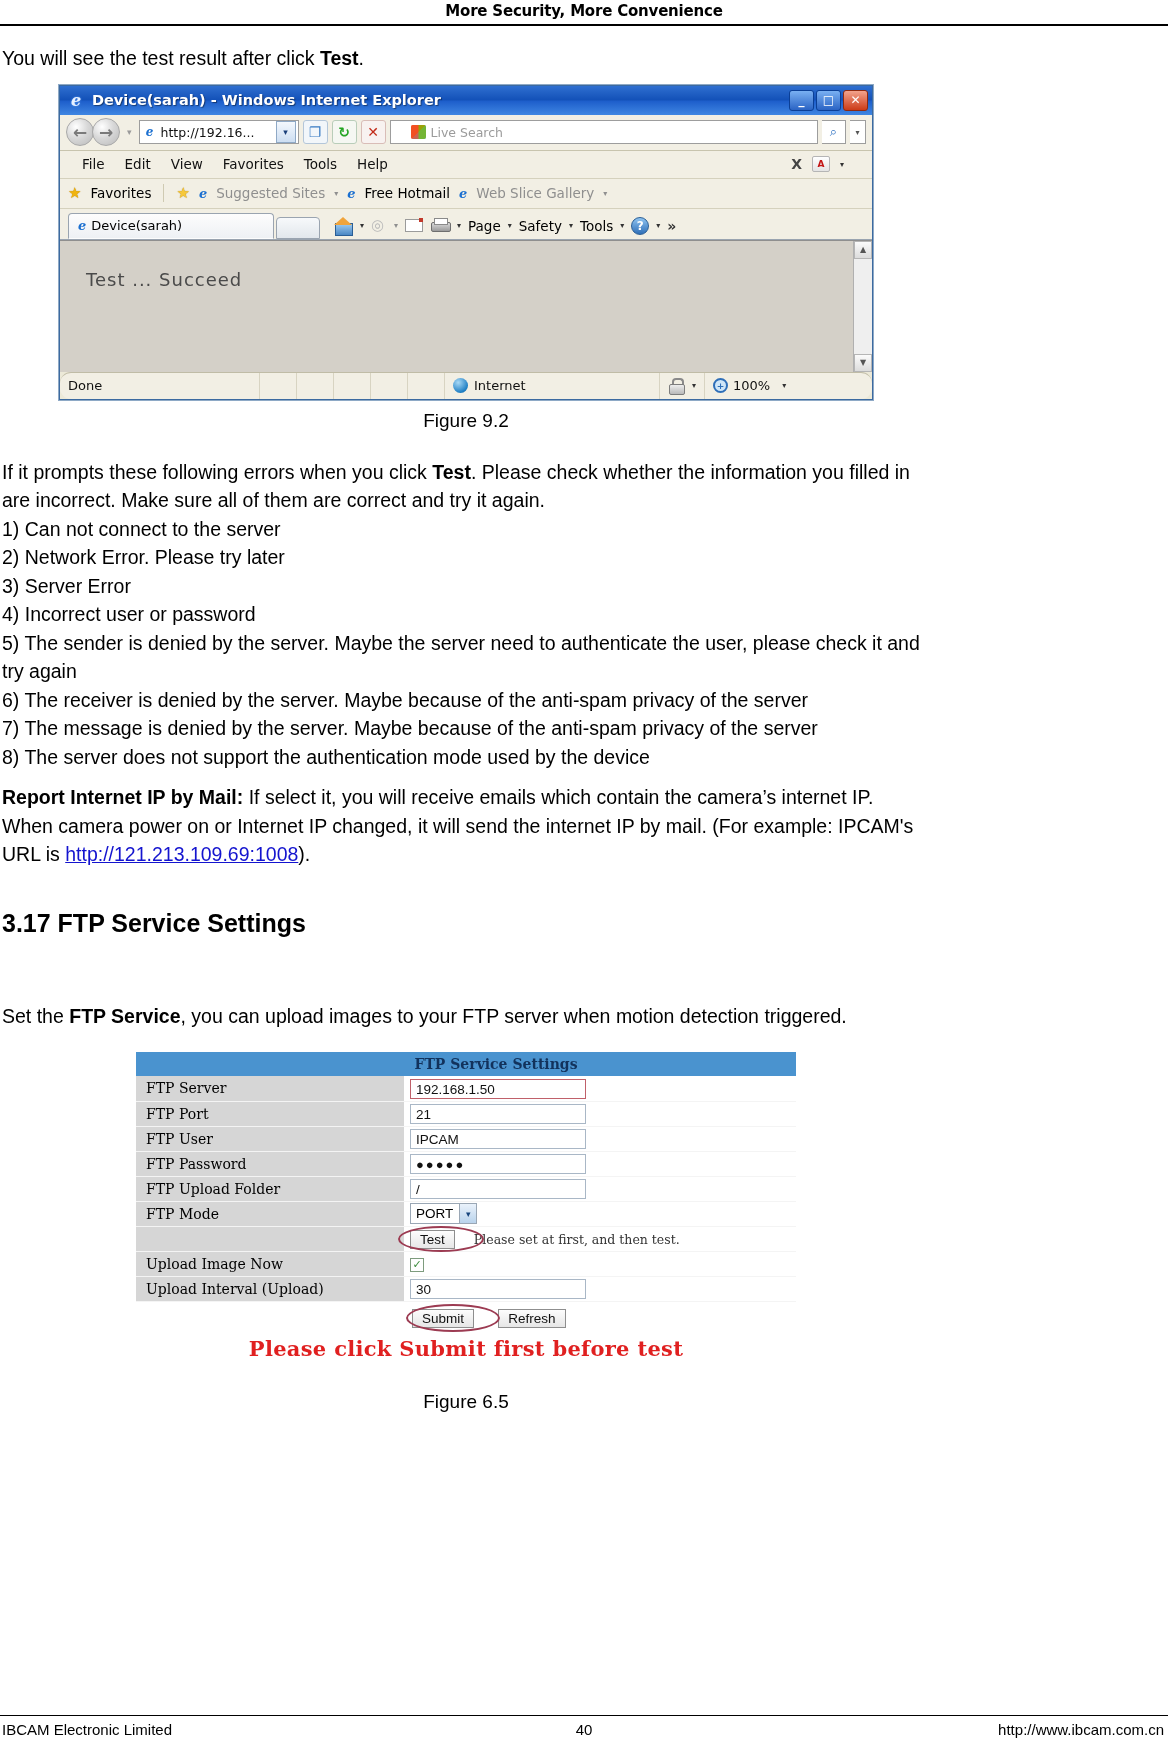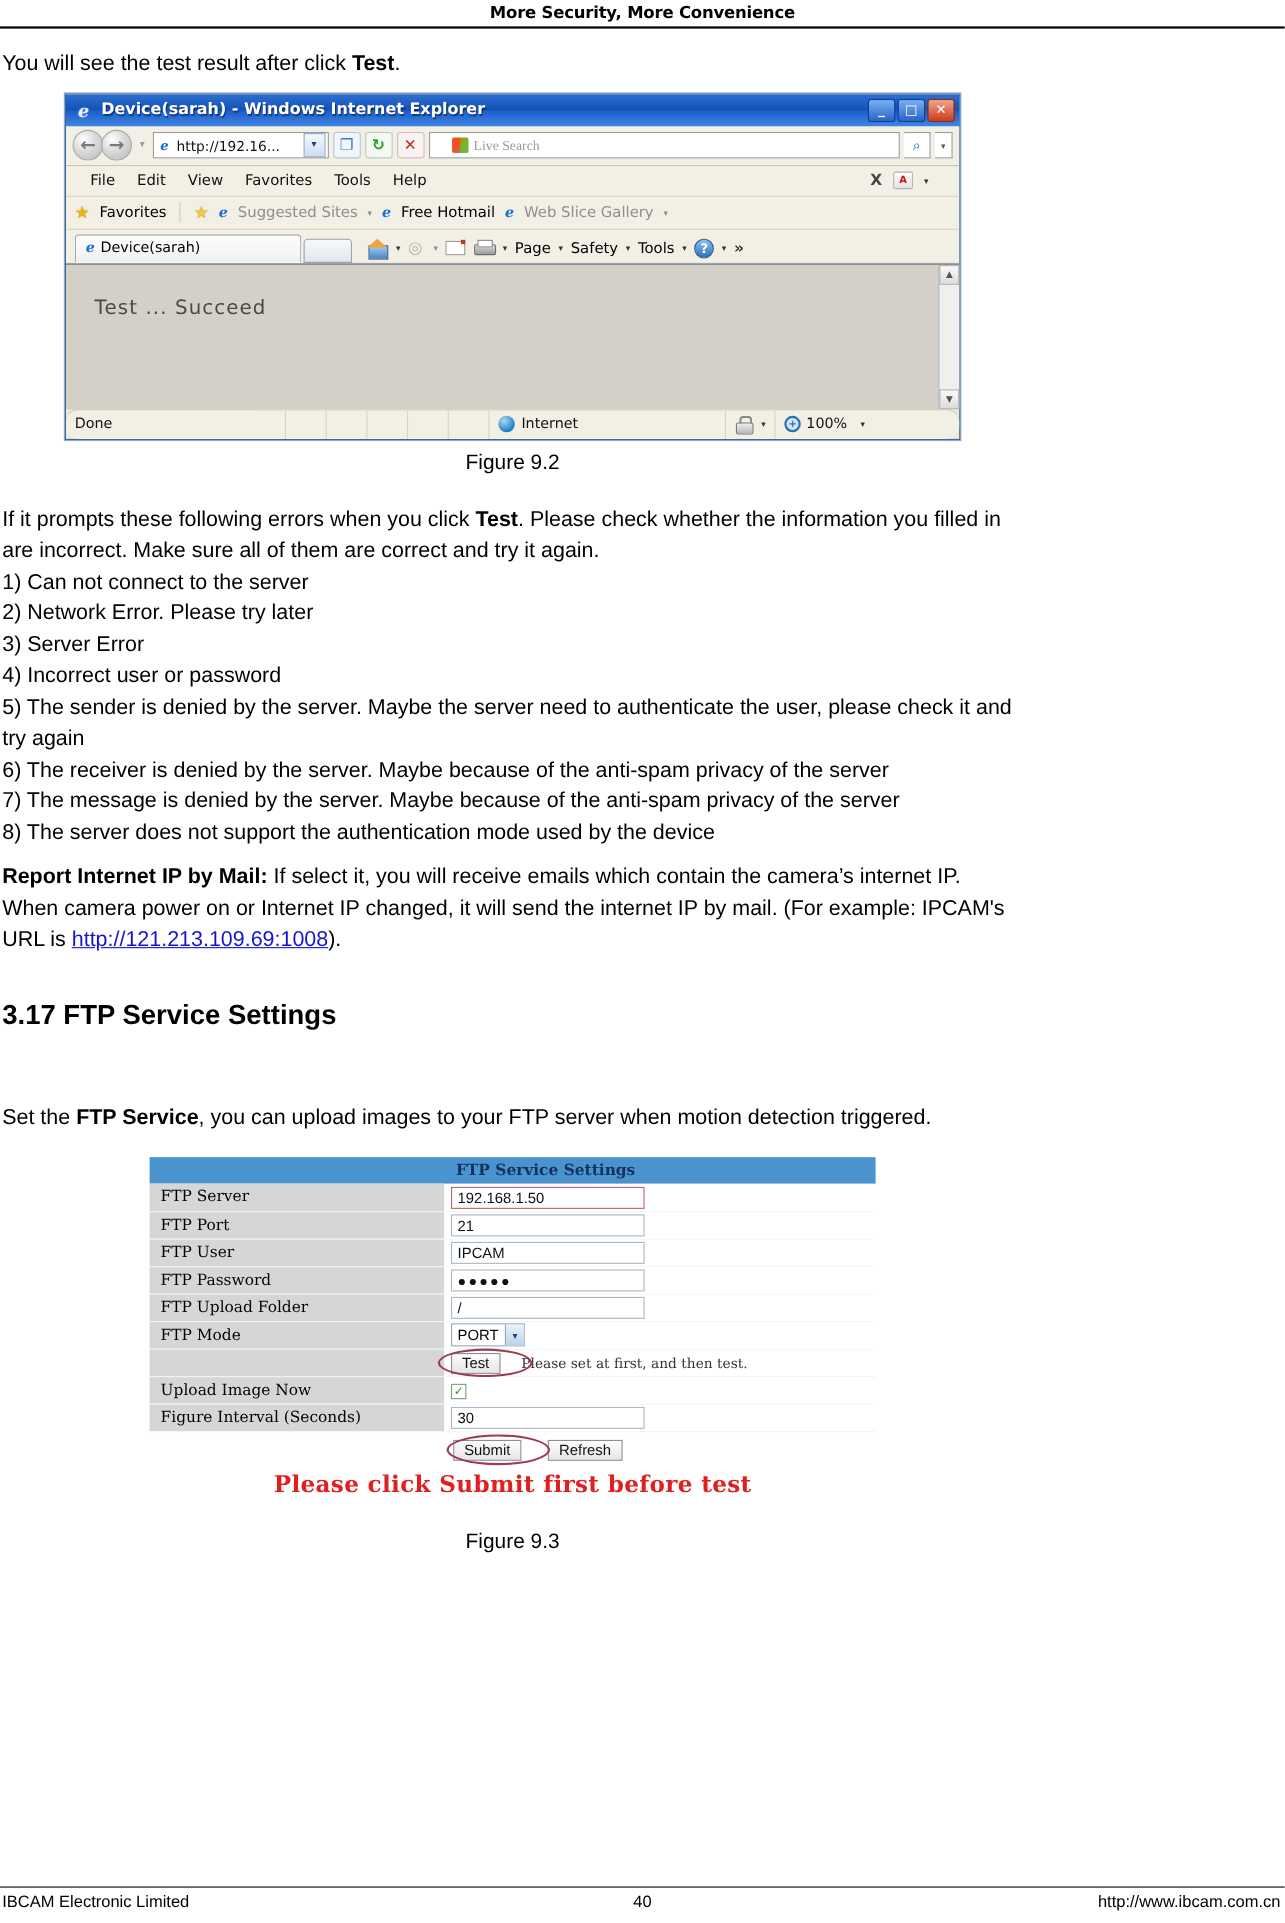--- a/index.html
+++ b/index.html
@@ -134,21 +134,21 @@
   .navbtn {
     width:25px;height:24px;border-radius:3px;
     display:flex;align-items:center;justify-content:center;
     font-size:14px;font-weight:bold;
   }
   .navbtn.refresh { color:#24a524; border:1px solid #b9cdb9; background:#f5f7f2;}
   .navbtn.stop { color:#c22a18; border:1px solid #d9bdb7; background:#f8f2f0;}
   .navbtn.compat { color:#3b7cc4; border:1px solid #b4c6d9; background:#f2f6fa;}
   .searchbox {
     flex:1 1 auto; height:24px; background:#fff; border:1px solid #9d9d9d;
-    display:flex;align-items:center;padding:0 20px;gap:5px; min-width:0;font-family:Liberation Serif, serif;
+    display:flex;align-items:center;padding:0 20px;gap:5px; min-width:0;
   }
   .ms-logo {
     width:15px;height:14px;
     background:
       linear-gradient(135deg, #f25022 0 49%, transparent 49%),
       #4fa3e3;
     border-radius:2px;
     position:relative; overflow:hidden;
   }
   .ms-logo::after{
@@ -637,41 +637,41 @@
         </tr>
 
         <tr class="ftp-row">
           <td class="ftp-label">Upload Image Now</td>
           <td class="ftp-value">
             <span class="chk">✓</span>
           </td>
         </tr>
 
         <tr class="ftp-row">
-          <td class="ftp-label">Figure Interval (Seconds)</td>
+          <td class="ftp-label">Upload Interval (Upload)</td>
           <td class="ftp-value">
             <span class="inp w-wide">30</span>
           </td>
         </tr>
       </tbody>
         </table>
 
       <div class="ftp-actions">
         <span class="btn">Submit</span>
         <span class="ellipse" style="left:270px;top:2px;width:94px;height:28px;"></span>
         <span style="display:inline-block;width:14px"></span>
         <span class="btn">Refresh</span>
       </div>
 
       <div class="redline">Please click Submit first before test</div>
     </div>
   </div>
 
   <div style="height:26px"></div>
-  <div class="figcap">Figure 9.3</div>
+  <div class="figcap">Figure 6.5</div>
 
 </div>
 
 <div class="page-footer">
   <div class="footer-rule"></div>
   <div class="footer-row" style="position:relative;">
     <span>IBCAM Electronic Limited</span>
     <span class="mid">40</span>
     <span>http://www.ibcam.com.cn</span>
   </div>

